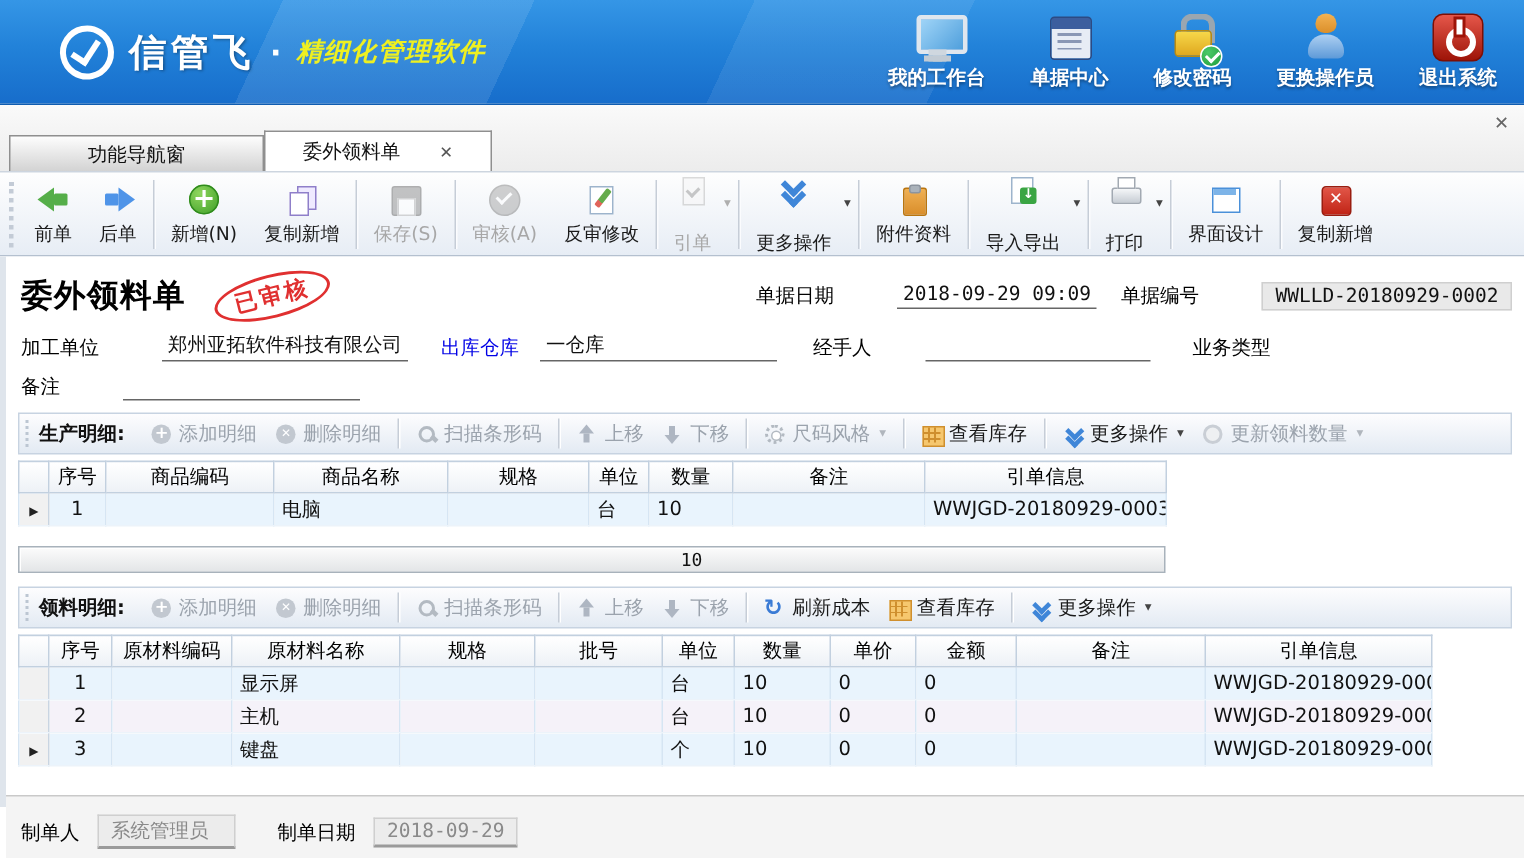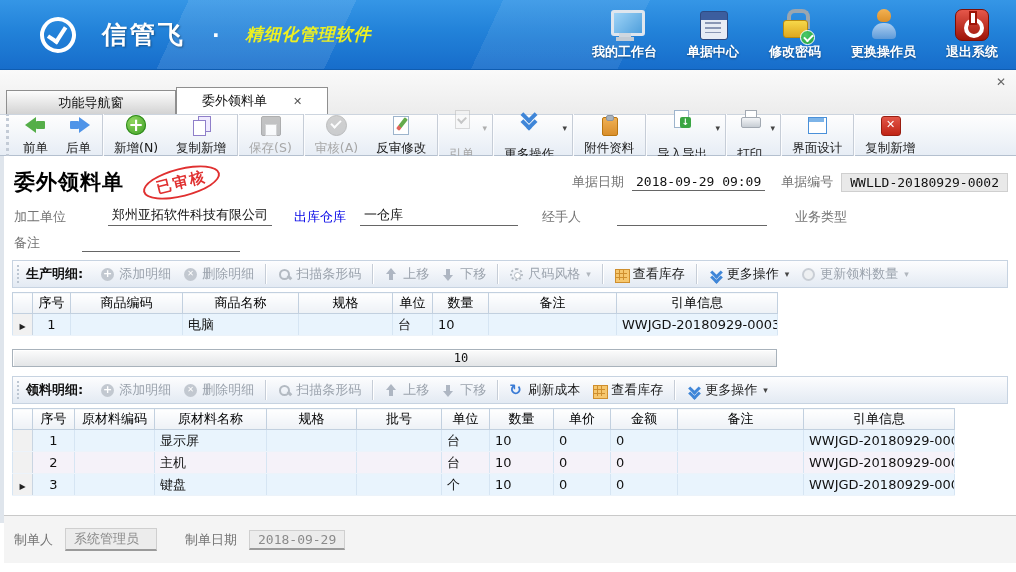--- a/index.html
+++ b/index.html
@@ -13,21 +13,21 @@
     height:70px; position:relative; display:flex; justify-content:space-between; align-items:center;
     padding:0 10px; background:linear-gradient(180deg,#3596e6 0%,#2282d9 45%,#176dcb 100%);
     border-bottom:1px solid #0f5cb0;
   }
   .topbar::before{
     content:""; position:absolute; inset:0; pointer-events:none;
     background:
       linear-gradient(115deg,rgba(255,255,255,0) 18%,rgba(255,255,255,.10) 18%,rgba(255,255,255,.10) 34%,rgba(255,255,255,0) 34%),
       linear-gradient(115deg,rgba(255,255,255,0) 48%,rgba(255,255,255,.08) 48%,rgba(255,255,255,.08) 62%,rgba(255,255,255,0) 62%);
   }
-  .brand{ display:flex; align-items:center; gap:26px; margin-left:30px; position:relative; }
+  .brand{ display:flex; align-items:center; gap:10px; margin-left:30px; position:relative; }
   .logo-ring{ width:36px; height:36px; border:4px solid #fff; border-radius:50%; position:relative; transform:rotate(-12deg); }
   .logo-ring::before{ content:""; position:absolute; left:4px; top:6px; width:15px; height:8px;
     border-left:4px solid #fff; border-bottom:4px solid #fff; transform:rotate(-45deg); }
   .brand-name{ color:#fff; font-size:25px; font-weight:bold; letter-spacing:3px; text-shadow:1px 1px 2px rgba(0,0,0,.35); }
   .brand-sep{ color:#fff; font-size:20px; font-weight:bold; }
   .tagline{ color:#eef021; font-size:17px; font-weight:bold; font-style:italic; letter-spacing:1px; }
   .topmenu{ display:flex; align-items:flex-end; gap:30px; margin-right:8px; position:relative; }
   .tm-item{ display:flex; flex-direction:column; align-items:center; gap:2px; cursor:pointer; }
   .tm-label{ color:#fff; font-weight:bold; font-size:13px; white-space:nowrap; text-shadow:0 1px 2px rgba(0,0,0,.4); }
   .tmi{ width:34px; height:32px; position:relative; display:block; }
@@ -59,21 +59,21 @@
   
   .tabstrip{ height:44px; background:linear-gradient(#fafafa,#ececec); display:flex; align-items:flex-end; padding-left:6px; position:relative; }
   .tab{ height:24px; display:flex; align-items:center; justify-content:center; border:1px solid #8f8f8f; border-bottom:none;
     font-size:13px; cursor:pointer; }
   .tab-inactive{ width:170px; background:linear-gradient(#fdfdfd,#d3d3d3); color:#111; }
   .tab-active{ width:152px; height:27px; background:#fff; gap:26px; position:relative; z-index:2; }
   .x-glyph::before{ content:"✕"; }
   .tab-x{ color:#555; font-size:11px; cursor:pointer; }
   .strip-x{ position:absolute; right:10px; top:5px; color:#666; font-size:12px; cursor:pointer; }
   
-  .toolbar{ height:42px; background:linear-gradient(#fefefe,#e7edf5); border-top:1px solid #cdd5df; border-bottom:1px solid #b4c0cf;
+  .toolbar{ height:57px; background:linear-gradient(#fefefe,#e7edf5); border-top:1px solid #cdd5df; border-bottom:1px solid #b4c0cf;
     display:flex; align-items:center; padding:2px 2px 2px 6px; }
   .tb-grip{ width:0; height:44px; border-left:3px dotted #c3cbd6; margin-right:5px; }
   .tbtn{ display:flex; flex-direction:column; align-items:center; justify-content:center; padding:2px 9px 2px 9px;
     position:relative; height:50px; cursor:pointer; }
   .tbtn .lbl{ font-size:12.5px; color:#1a1a1a; white-space:nowrap; margin-top:3px; }
   .tbtn.disabled .lbl{ color:#a7a7a7; }
   .tbtn.disabled .tbi{ filter:grayscale(1); opacity:.5; }
   .tbtn.dd{ padding-right:16px;gap:36px; }
   .caret{ position:absolute; right:3px; top:13px; font-size:9px; color:#444; }
   .caret::before{ content:"▾"; }
@@ -111,23 +111,23 @@
   .ic-design::after{ content:""; position:absolute; left:4px; top:5px; width:15px; height:4px; background:#7db4e8; }
   .ic-closewin::before{ content:""; position:absolute; left:3px; top:3px; width:18px; height:18px; background:linear-gradient(#e25648,#c02416); border-radius:3px; border:1px solid #991d10; }
   .ic-closewin::after{ content:"✕"; position:absolute; left:3px; top:3px; width:19px; line-height:18px; text-align:center; color:#fff; font-weight:bold; font-size:11px; }
   
   .content{ position:relative; background:#fff; height:367px; border-left:4px solid #dfe5ec; padding-top:6px; }
   .doc-head{ display:flex; align-items:center; padding:2px 8px 0 10px; height:38px; }
   .doc-title{ font-size:21px; font-weight:bold; color:#000; letter-spacing:1px; }
   .stamp{ margin-left:18px; transform:rotate(-14deg); border:2px solid #e03030; border-radius:50%;
     color:#e03030; font-weight:bold; font-size:15px; padding:3px 12px; letter-spacing:2px; white-space:nowrap; }
   .head-right{ margin-left:auto; display:flex; align-items:center; gap:8px; }
-  .flabel{ color:#737373; white-space:nowrap; }
+  .flabel{ color:#000000; white-space:nowrap; }
   .uline{ border-bottom:1px solid #666; padding:0 4px 1px 4px; min-height:17px; white-space:nowrap; }
-  .mono{ font-family:"DejaVu Sans Mono","Liberation Mono",monospace; font-size:13px; }
+  .mono{ font-family:"DejaVu Sans Mono","Liberation Mono",monospace; font-size:13px;margin-left:34px; }
   .gray-box{ background:#e9e9e9; border:1px solid #cfcfcf; padding:1px 8px; min-width:148px; }
   .form-row{ display:flex; align-items:flex-end; padding:6px 8px 2px 10px; }
   .form-row .flabel{ margin-right:10px; }
   .link{ color:#0000e6; cursor:pointer; white-space:nowrap; }
   
   .sec-toolbar{ height:28px; margin:6px 8px 0 8px; display:flex; align-items:center; gap:2px;
     background:linear-gradient(#fdfdfe,#e3eaf3); border:1px solid #c7d3e1; padding:0 4px 0 2px; }
   .sec-grip{ width:0; height:18px; border-left:2px dotted #bcc6d2; margin:0 5px 0 2px; }
   .sec-title{ font-weight:bold; color:#111; margin-right:10px; white-space:nowrap; }
   .sbtn{ display:flex; align-items:center; gap:4px; padding:2px 5px; cursor:pointer; color:#1a1a1a; white-space:nowrap; }

